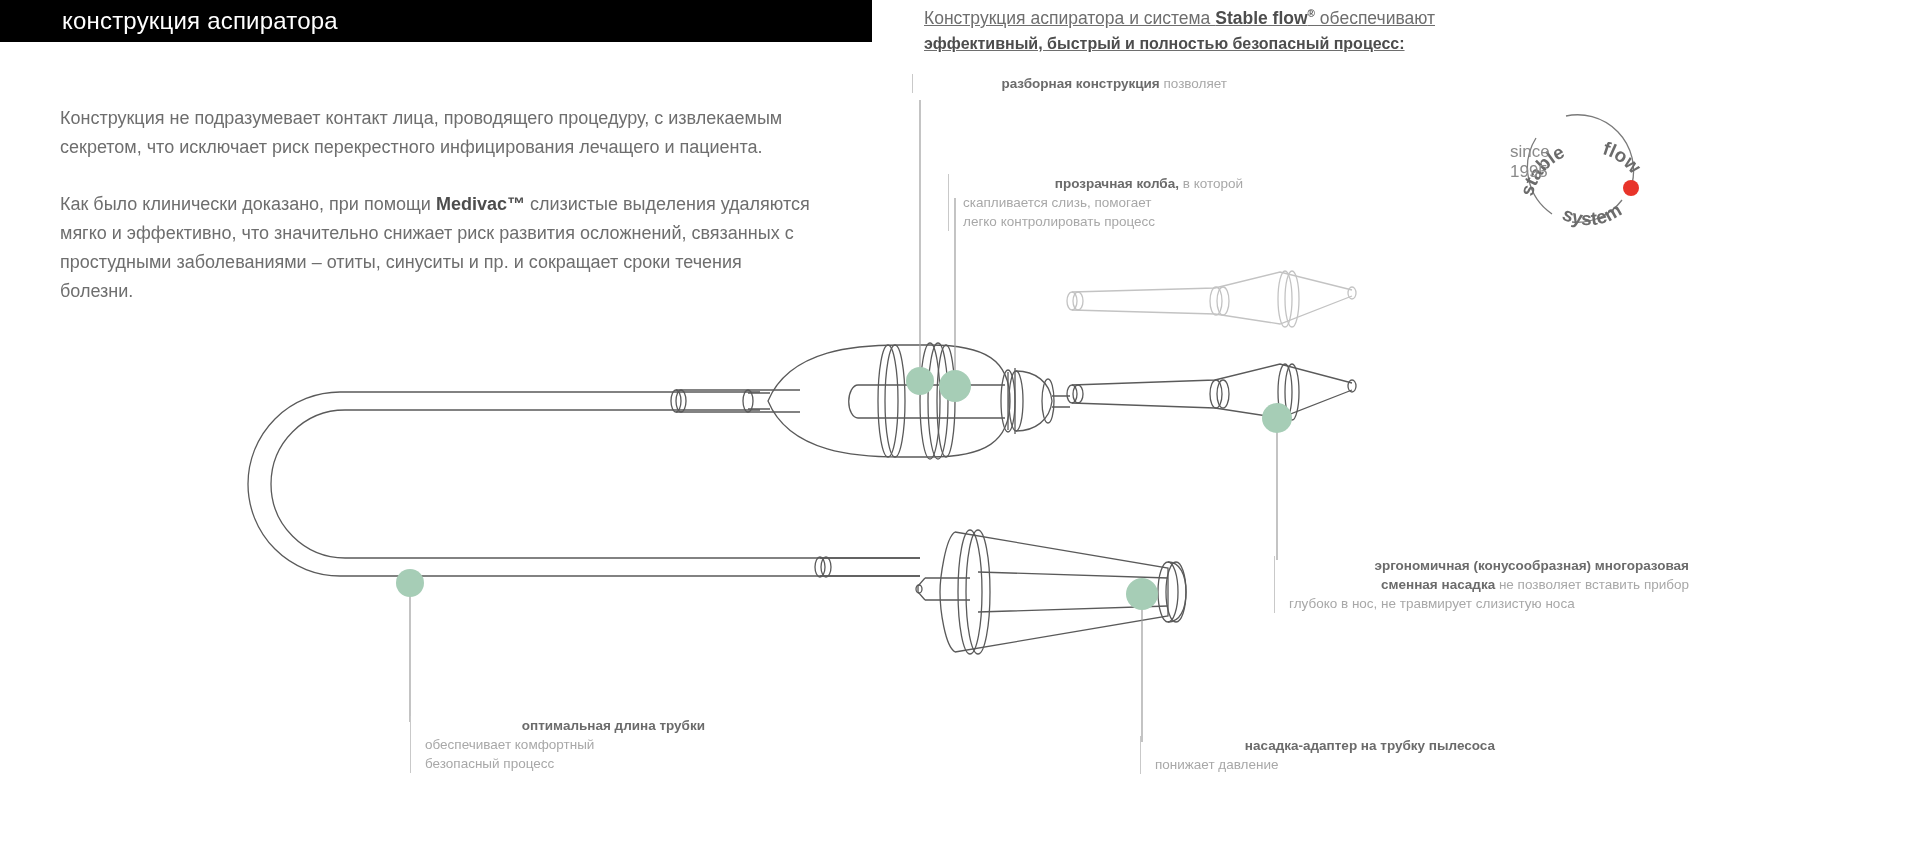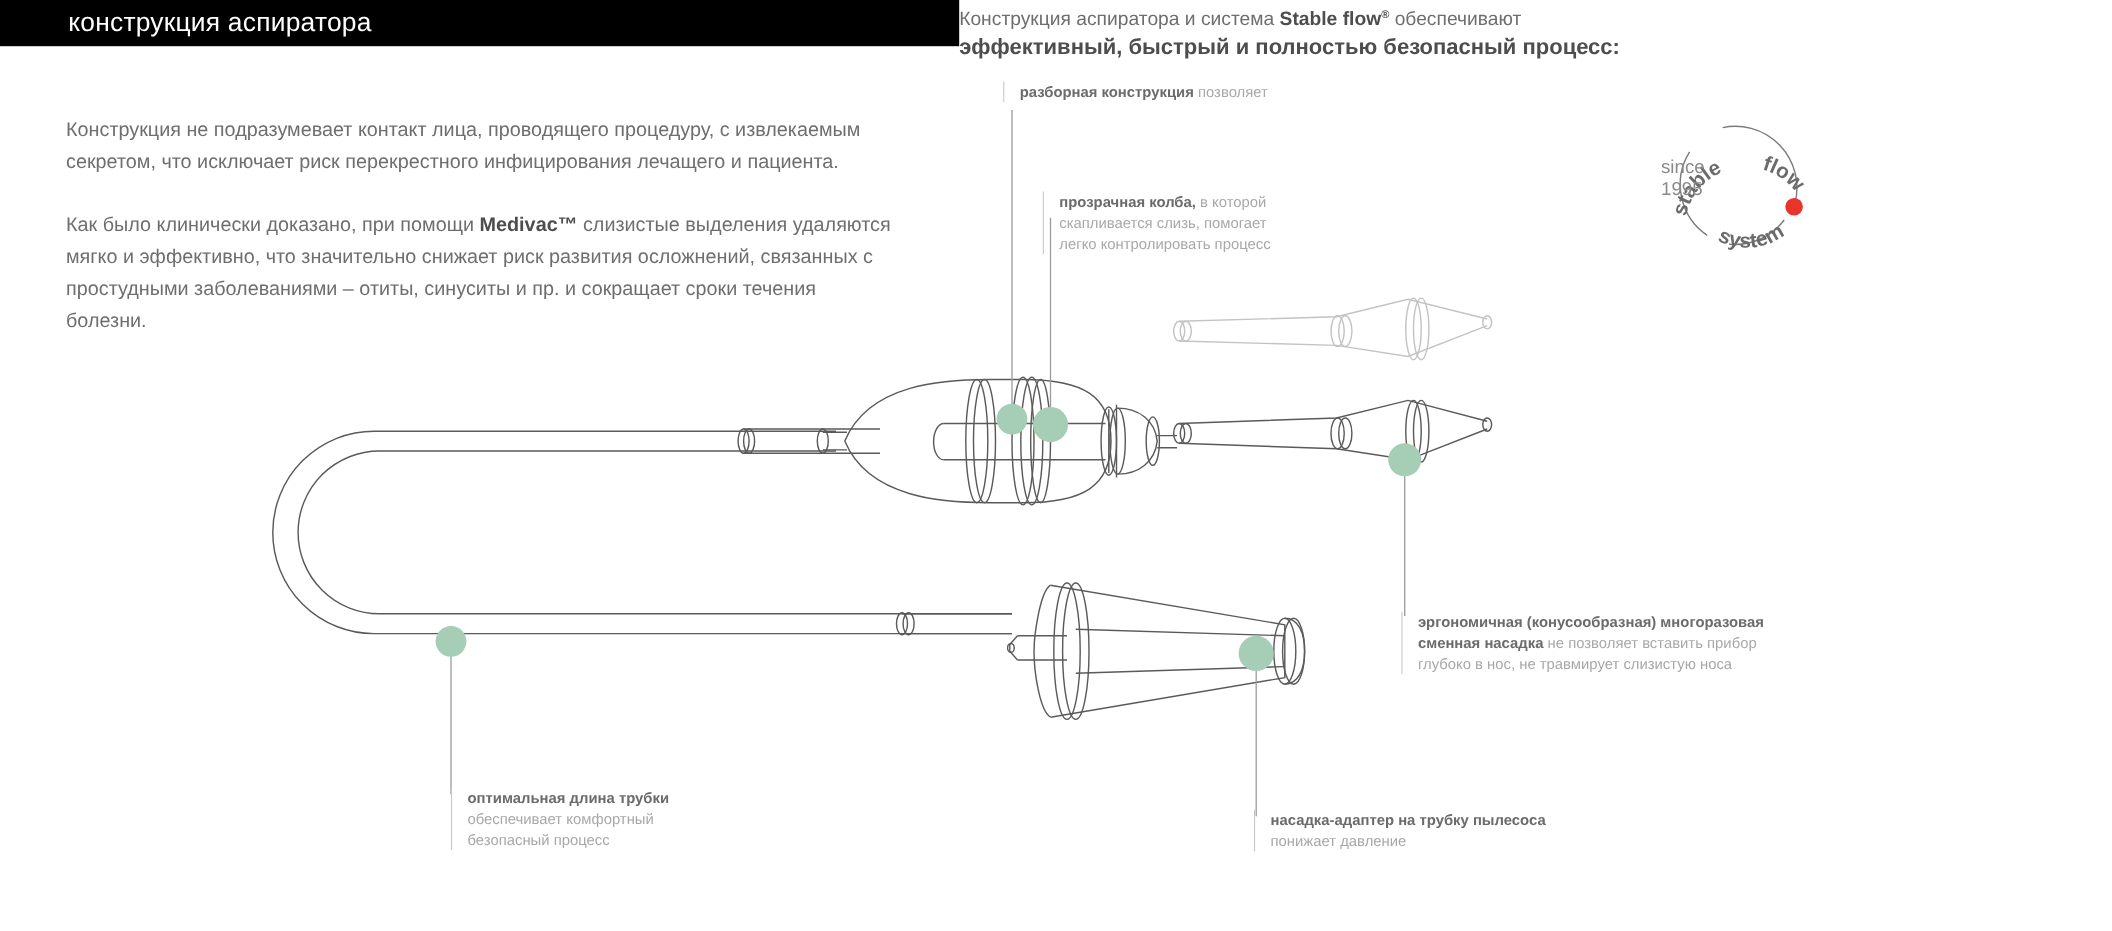--- a/index.html
+++ b/index.html
@@ -18,42 +18,42 @@
     position:absolute;left:0;top:0;width:872px;height:42px;
     background:#000000;
   }
   .title-bar .title-text{
     position:absolute;left:62px;top:50%;transform:translateY(-50%);
     color:#ffffff;font-size:24px;font-weight:400;letter-spacing:.2px;
     white-space:nowrap;
   }
 
   .header-right{
-    position:absolute;left:872px;top:1px;width:660px;
+    position:absolute;left:924px;top:1px;width:660px;text-decoration:underline;
   }
   .header-right .hr-line1{
     font-size:17.5px;color:#6e6e6e;line-height:26px;white-space:nowrap;
   }
   .header-right .hr-line2{
-    font-size:20px;color:#4d4d4d;font-weight:bold;line-height:26px;white-space:nowrap;
+    font-size:16px;color:#4d4d4d;font-weight:bold;line-height:26px;white-space:nowrap;
   }
   .hr-strong{font-weight:bold;color:#4d4d4d;}
   .sup{font-size:10px;vertical-align:super;}
 
   
   .body-copy{
     position:absolute;left:60px;top:104px;width:760px;
     font-size:18px;line-height:29px;color:#6e6e6e;
   }
   .body-copy p{margin:0 0 28px 0;}
   .body-copy b{color:#4d4d4d;font-weight:bold;text-align:center;}
 
   
   .callout{position:absolute;padding-left:14px;border-left:1.5px solid #c9c9c9;}
-  .callout .c-title{font-size:13.5px;font-weight:bold;color:#6b6b6b;line-height:19px;}
+  .callout .c-title{font-size:13.5px;font-weight:bold;color:#6b6b6b;line-height:19px;text-align:right;}
   .callout .c-body{font-size:13.5px;color:#a8a8a8;line-height:19px;}
   .callout .c-title .reg{font-weight:normal;color:#a8a8a8;}
 
   .c1{left:912px;top:74px;width:300px;}
   .c2{left:948px;top:174px;width:280px;}
   .c3{left:1274px;top:556px;width:400px;}
   .c4{left:410px;top:716px;width:280px;}
   .c5{left:1140px;top:736px;width:340px;}
 
   

